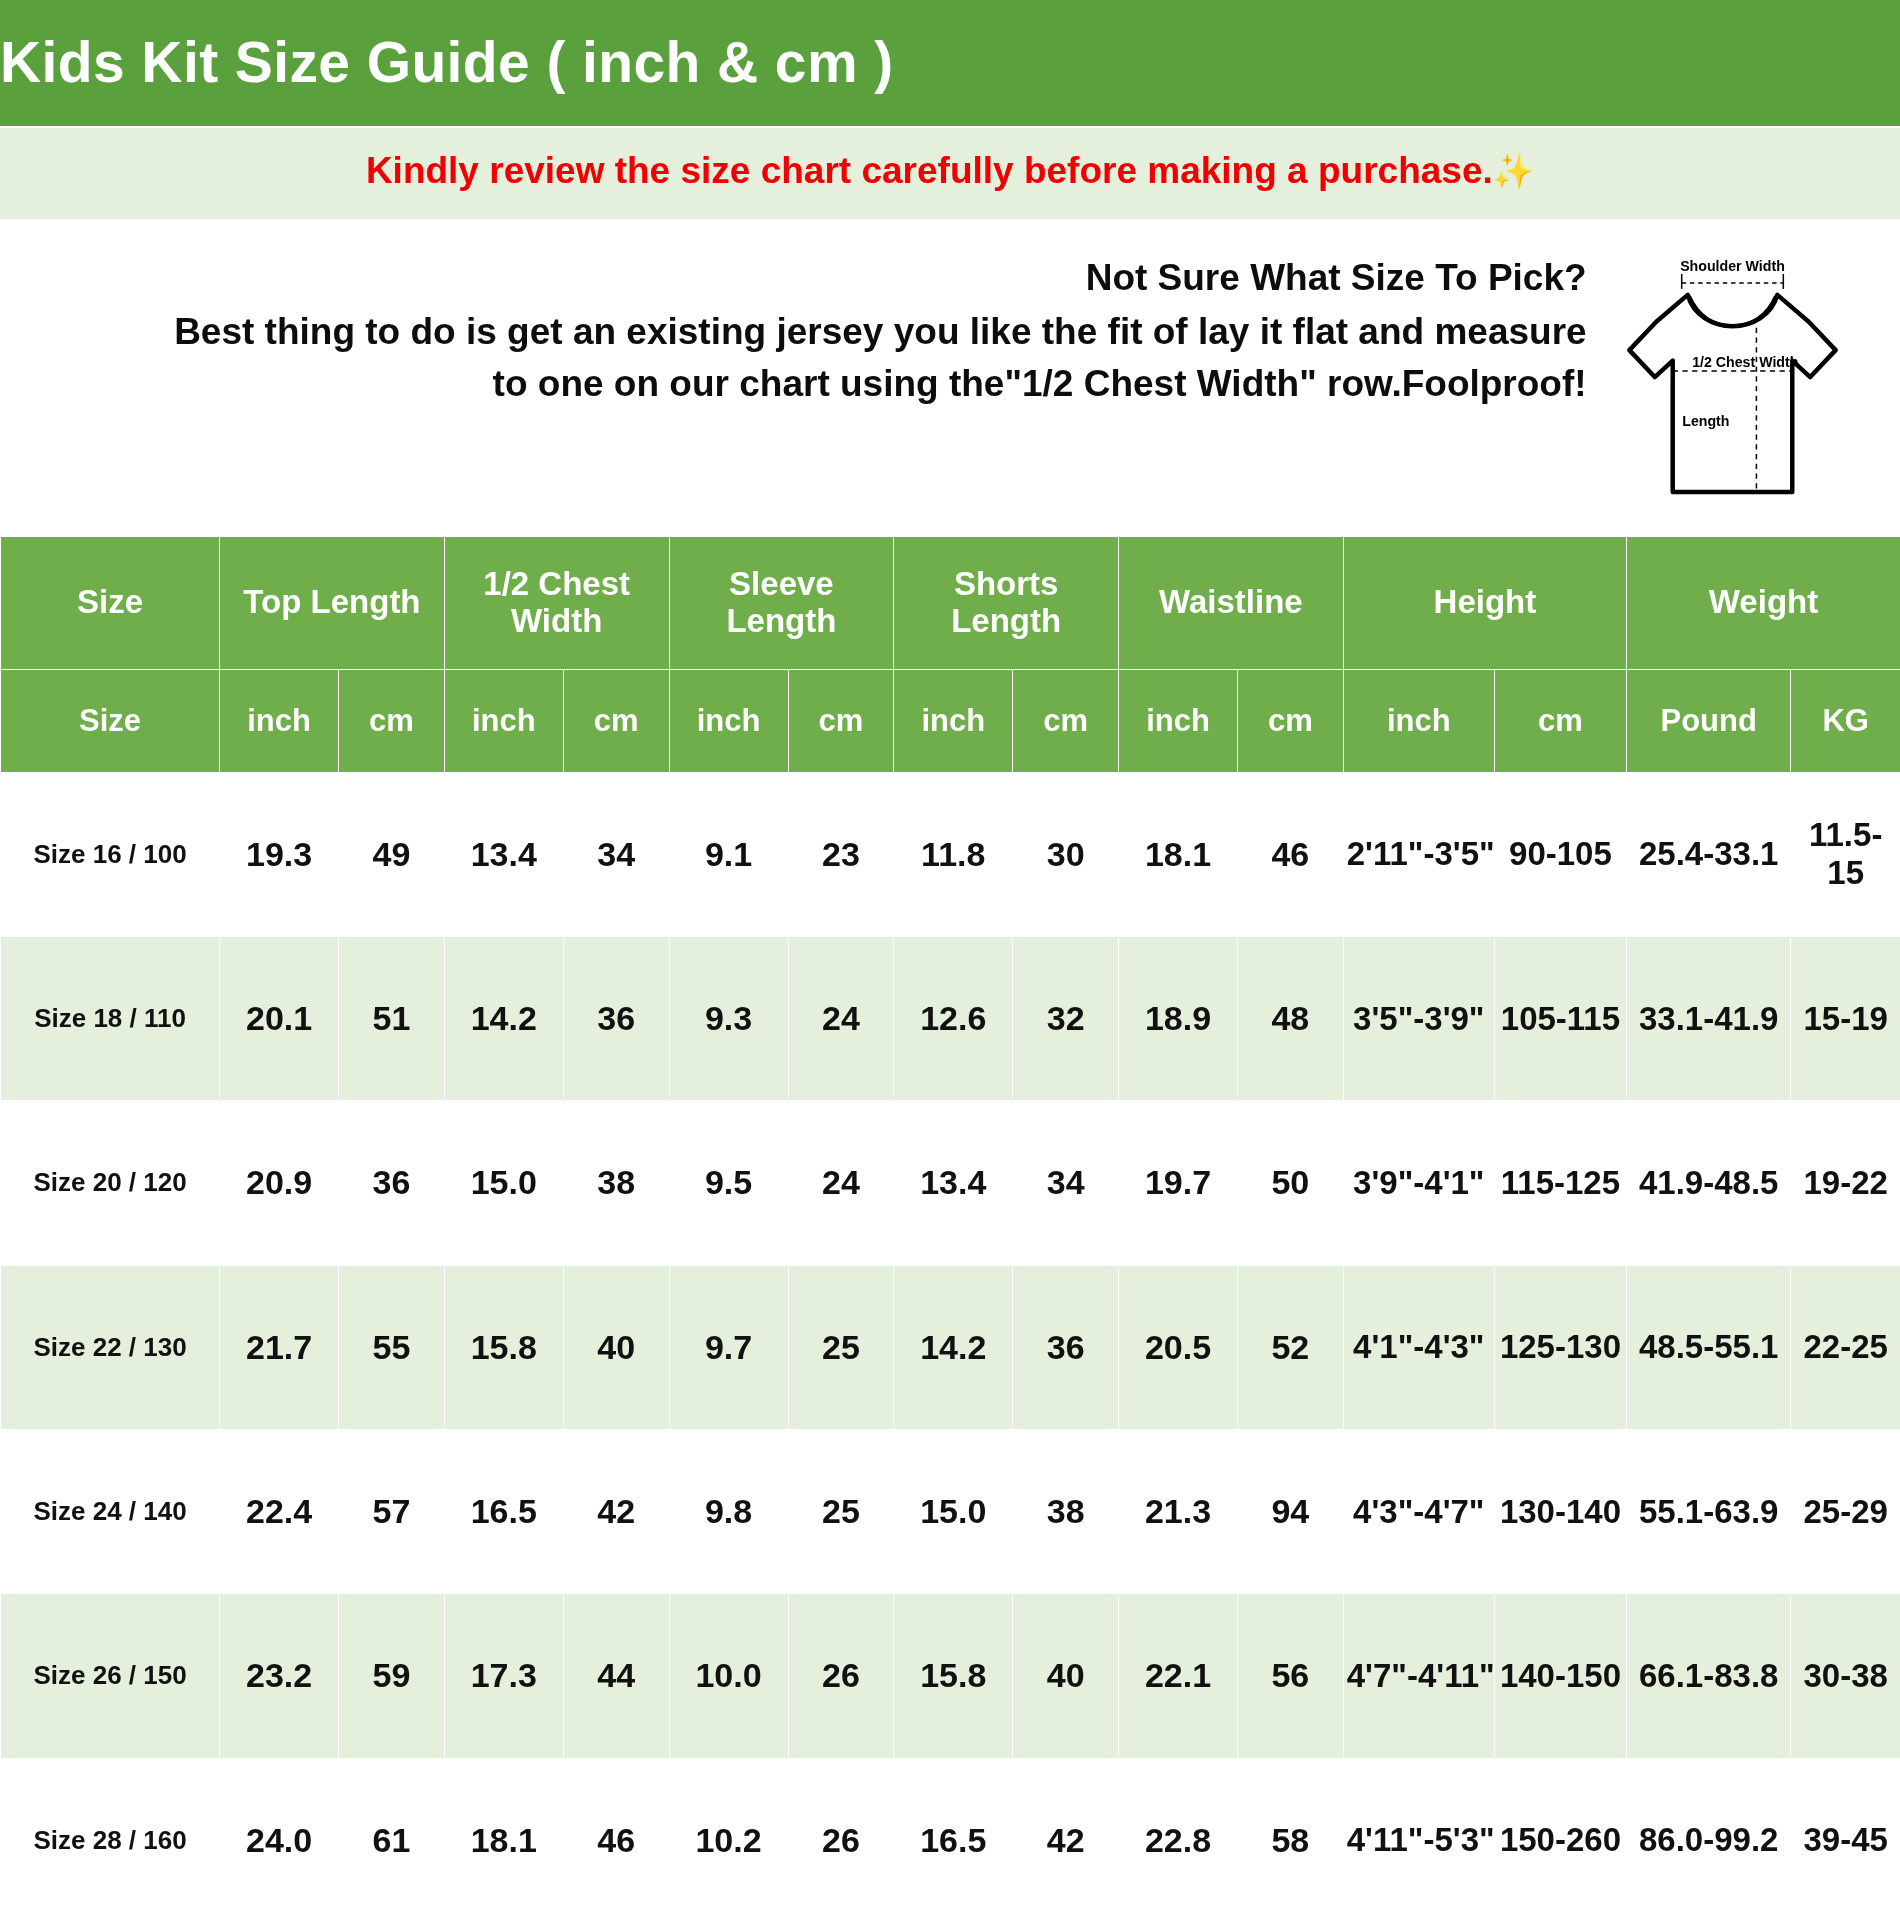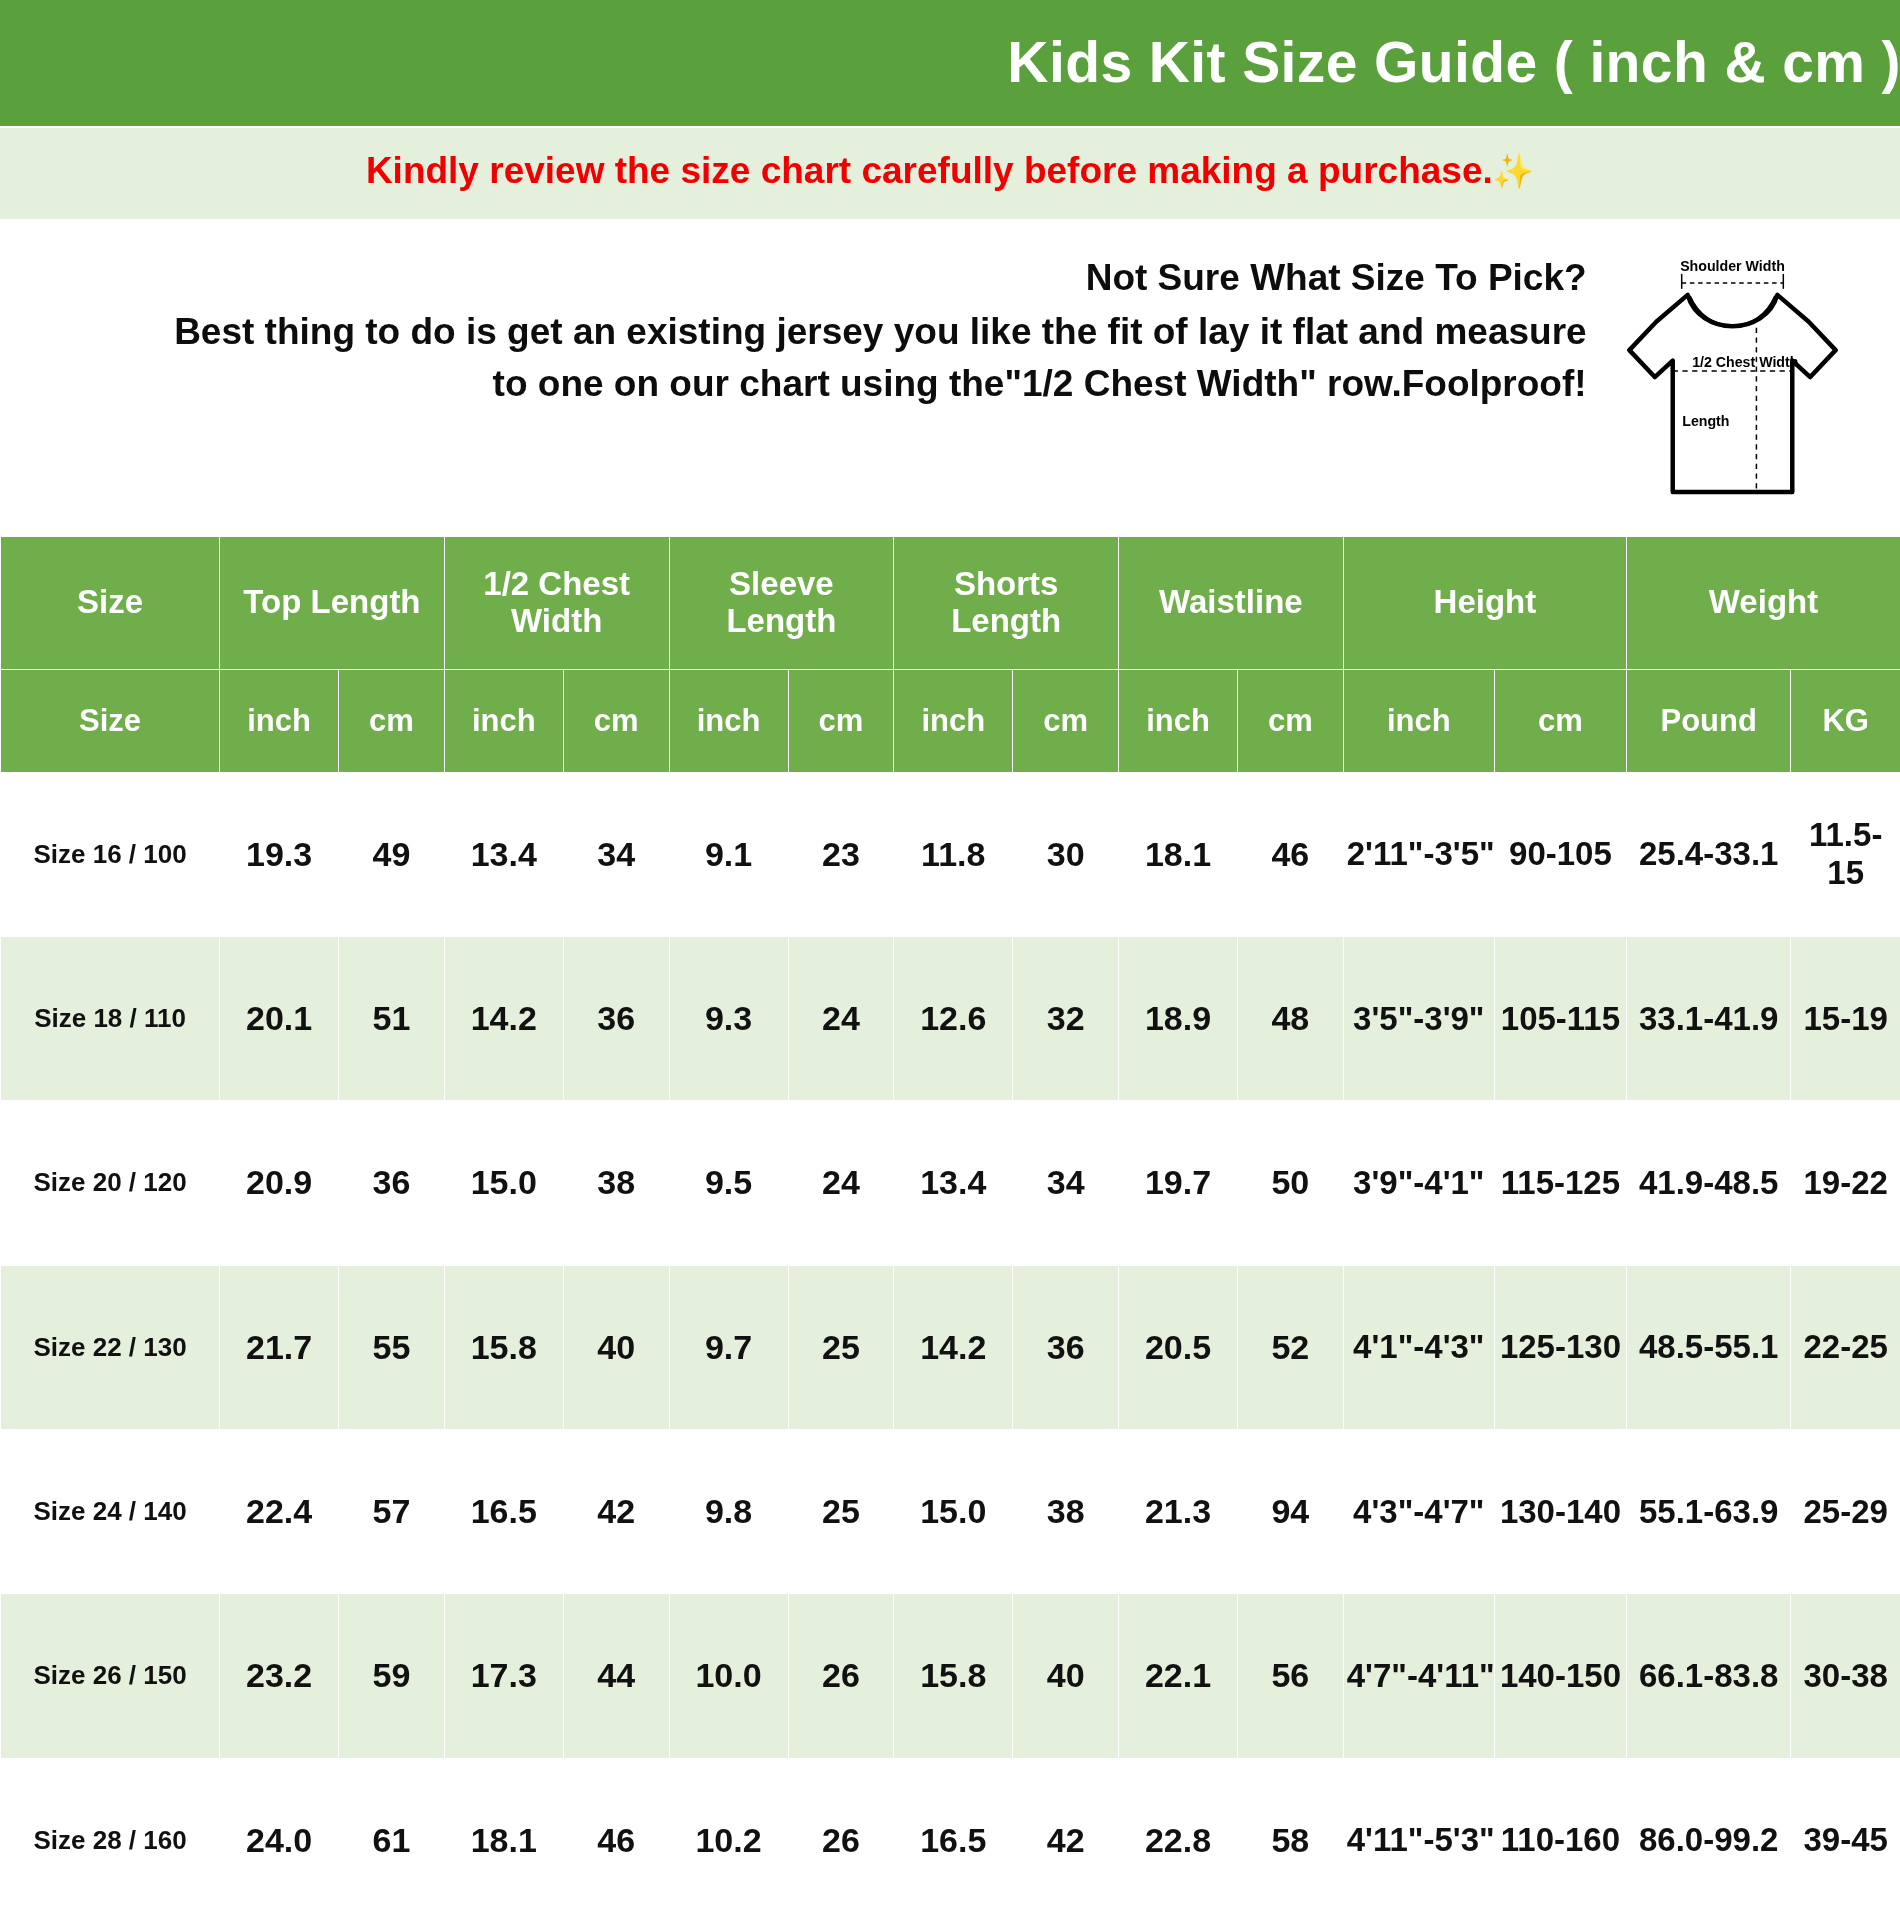--- a/index.html
+++ b/index.html
@@ -22,21 +22,21 @@
     flex-direction: column;
     background: #ffffff;
   }
 
   
   .title-bar {
     background: #5aa03c;
     height: 126px;
     display: flex;
     align-items: center;
-    justify-content: flex-end;
+    justify-content: flex-start;
     border-bottom: 2.2px solid #ffffff;
   }
   .title-bar .title {
     color: #ffffff;
     font-size: 57px;
     font-weight: bold;
     letter-spacing: 0.4px;
     text-align: center;
     line-height: 1.05;
   }
@@ -336,21 +336,21 @@
         <td>61</td>
         <td>18.1</td>
         <td>46</td>
         <td>10.2</td>
         <td>26</td>
         <td>16.5</td>
         <td>42</td>
         <td>22.8</td>
         <td>58</td>
         <td class="narrow">4'11"-5'3"</td>
-        <td class="narrow">110-160</td>
+        <td class="narrow">150-260</td>
         <td class="narrow">86.0-99.2</td>
         <td class="narrow">39-45</td>
       </tr>
     </tbody>
   </table>
 
 </div>
 
 
 </body></html>

